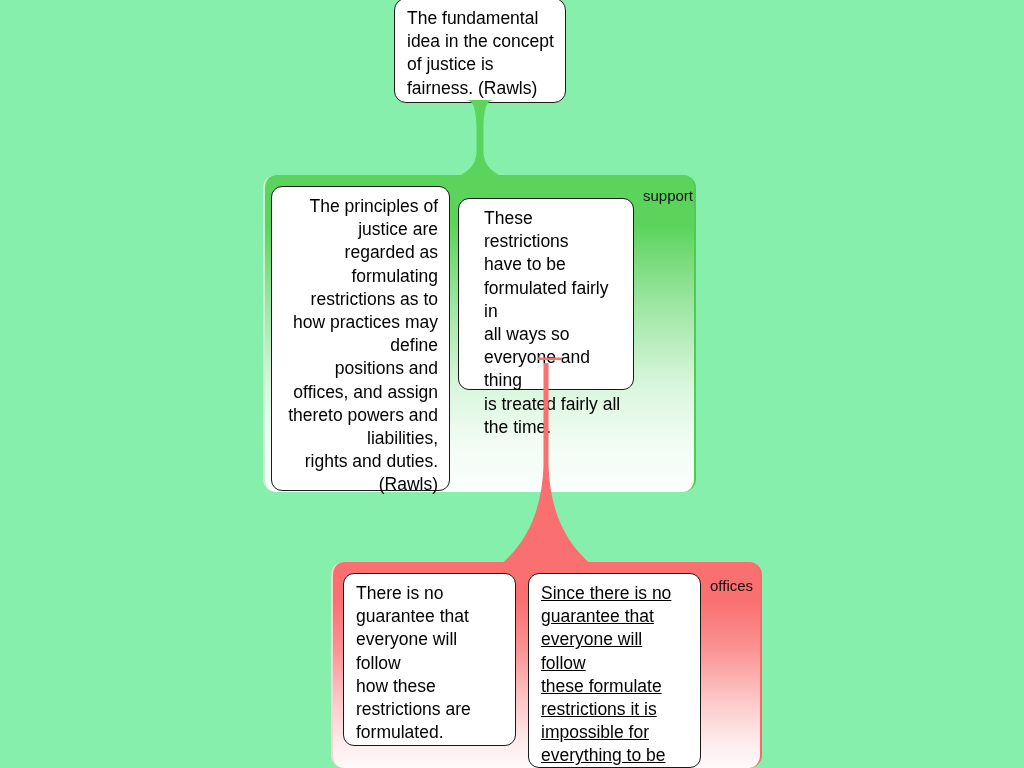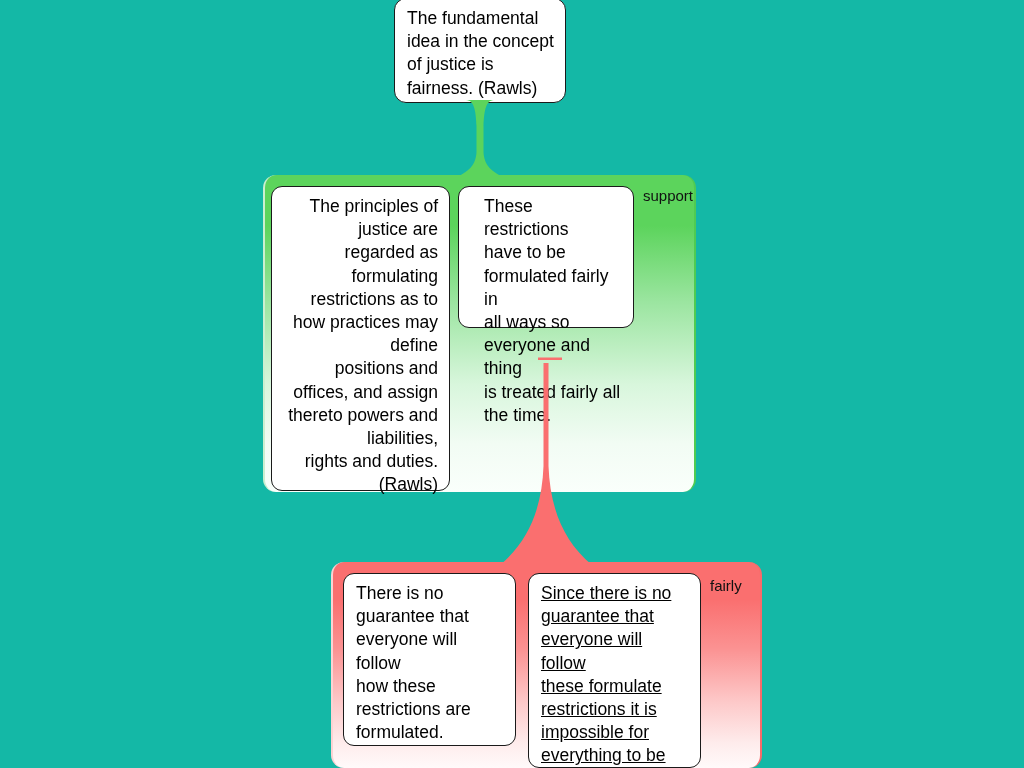--- a/index.html
+++ b/index.html
@@ -14,21 +14,21 @@
     position: relative;
     overflow: hidden;
     font-family: "Liberation Sans", sans-serif;
   }
 
   #canvas {
     position: absolute;
     left: 0; top: 0;
     width: 1024px;
     height: 768px;
-    background: #14b8a6;
+    background: #86efac;
   }
 
   
   .card {
     position: absolute;
     background: #ffffff;
     border: 1.4px solid #1a1a1a;
     border-radius: 11px;
     box-sizing: border-box;
     color: #000000;
@@ -101,23 +101,23 @@
   
   #support-card-0 {
     left: 271px;
     top: 186px;
     width: 179px;
     height: 305px;
     text-align: right;
   }
   #support-card-1 {
     left: 458px;
-    top: 186px;
+    top: 198px;
     width: 176px;
-    height: 142px;
+    height: 192px;
     padding-left: 25px;
   }
 
   
   #oppose-card-0 {
     left: 343px;
     top: 573px;
     width: 173px;
     height: 173px;
   }
@@ -207,21 +207,21 @@
                C 42 150, 30 184, 0 209
                L 92 209
                C 62 184, 50 150, 48.5 110
                L 48.5 7
                Z" fill="#FA6F6F"></path>
     </svg>
   </div>
 
   <div class="group-panel" id="oppose-panel"></div>
 
-  <div class="group-label" id="oppose-label">fairly</div>
+  <div class="group-label" id="oppose-label">offices</div>
 
   <div class="card" id="oppose-card-0">There is no
 guarantee that
 everyone will follow
 how these
 restrictions are
 formulated.</div>
 
   <div class="card" id="oppose-card-1">Since there is no
 guarantee that

